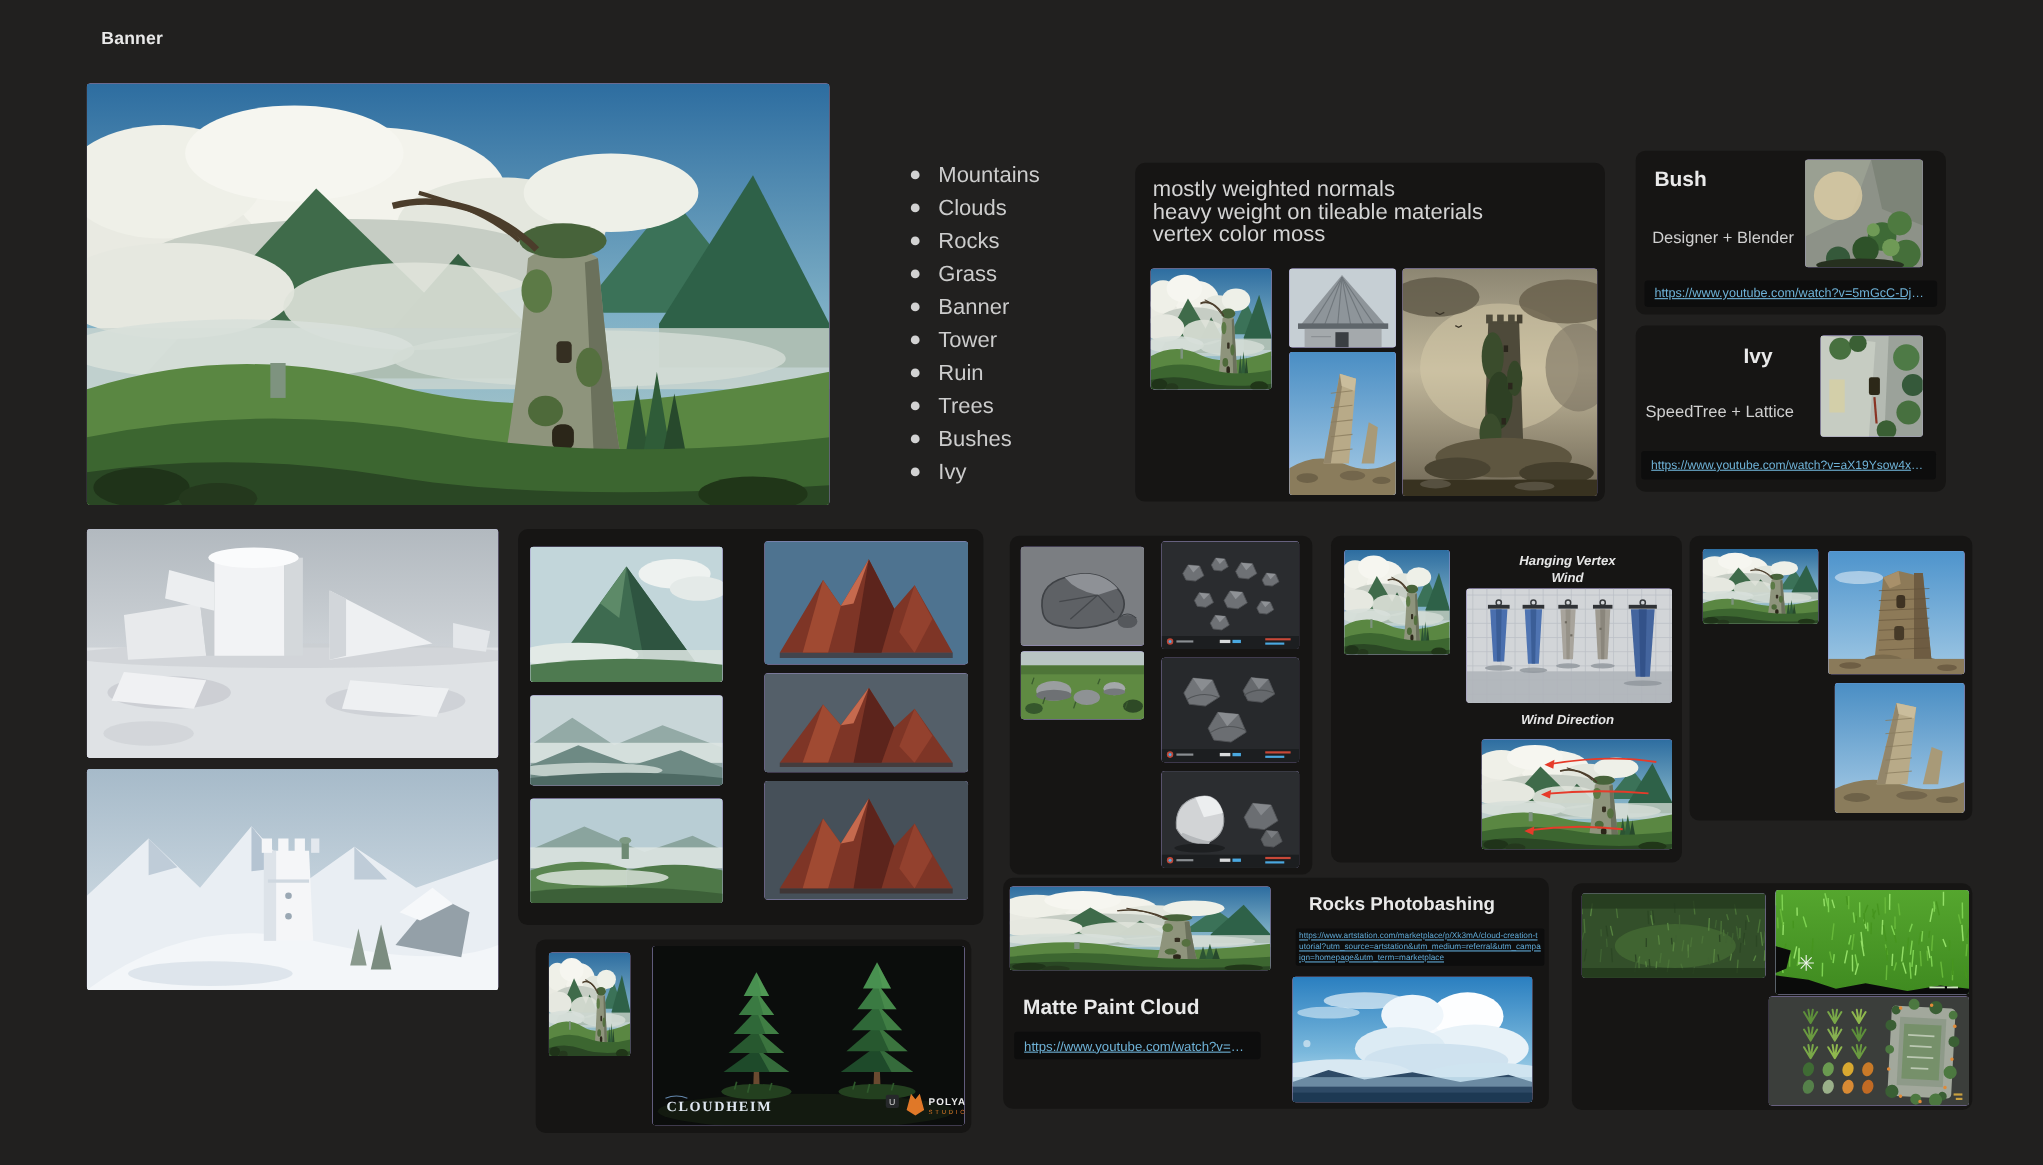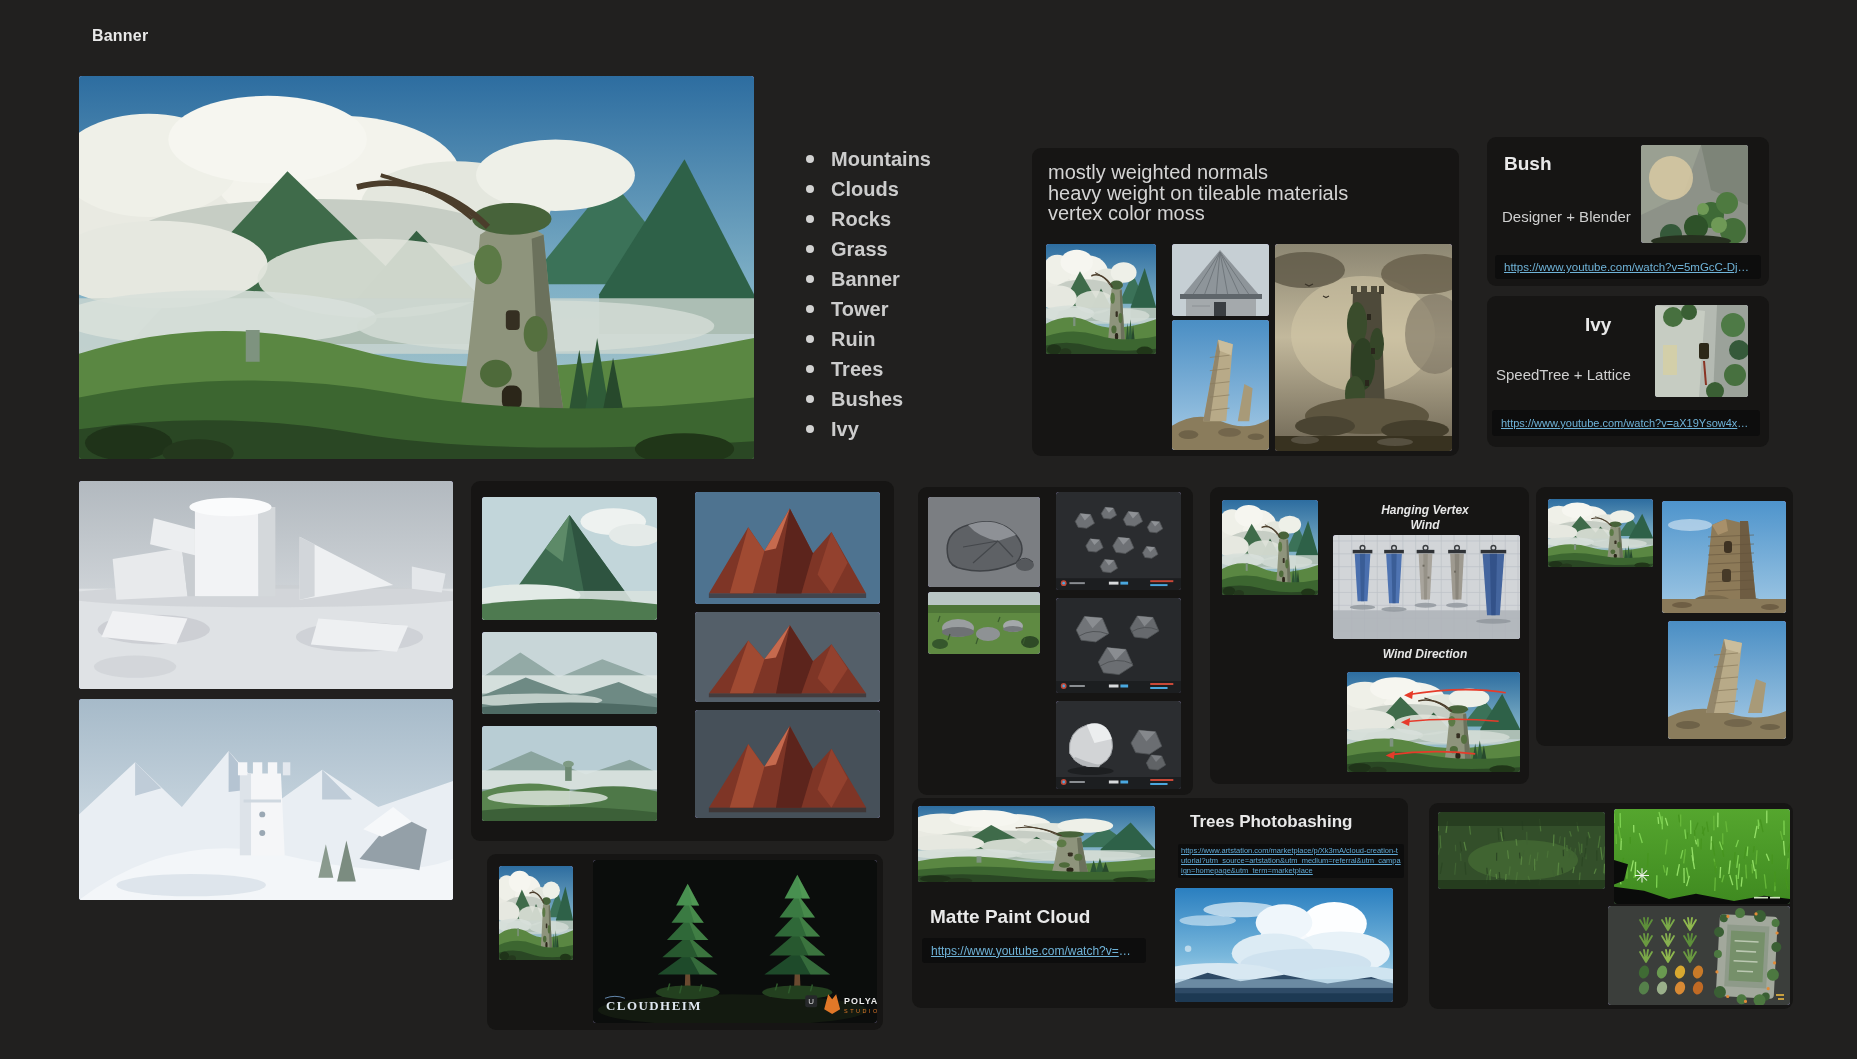--- a/index.html
+++ b/index.html
@@ -69,21 +69,21 @@
         <path d="M255,168 L261,132 L267,168 Z" fill="#2f5c38"></path>
         <path d="M264,168 L269,142 L274,168 Z" fill="#27492c"></path>
         <path d="M0,162 Q80,146 160,160 T340,162 L340,193 L0,193 Z" fill="#3c6630"></path>
         <path d="M0,178 Q70,168 140,180 T340,184 L340,193 L0,193 Z" fill="#2a4724"></path>
         <ellipse cx="25" cy="185" rx="22" ry="9" fill="#1f3319"></ellipse>
         <ellipse cx="60" cy="190" rx="18" ry="7" fill="#24381d"></ellipse>
         <ellipse cx="305" cy="188" rx="25" ry="8" fill="#203618"></ellipse>
       </svg>
     </div>
 
-  <ul class="checklist" style="left:806px;top:144px;font-weight:bold;">
+  <ul class="checklist" style="left:828px;top:144px;">
     <li>
         <span class="dot"></span>
         <span>Mountains</span>
       </li>
     <li>
         <span class="dot"></span>
         <span>Clouds</span>
       </li>
     <li>
         <span class="dot"></span>
@@ -933,21 +933,21 @@
           <path d="M0,178 Q70,168 140,180 T340,184 L340,193 L0,193 Z" fill="#2a4724"></path>
           <ellipse cx="25" cy="185" rx="22" ry="9" fill="#1f3319"></ellipse>
           <ellipse cx="60" cy="190" rx="18" ry="7" fill="#24381d"></ellipse>
           <ellipse cx="305" cy="188" rx="25" ry="8" fill="#203618"></ellipse>
         </svg>
       </div>
     <div class="panel-title" style="left:18px;top:108px;">Matte Paint Cloud</div>
     <div class="linkbar" style="left:10px;top:140px;width:224px;height:25px;">
       <span style="font-size:12px;">https://www.youtube.com/watch?v=3IUudOZ7NY</span>
     </div>
-    <div class="panel-title" style="left:278px;top:14px;font-size:17px;">Trees Photobashing</div>
+    <div class="panel-title" style="left:278px;top:14px;font-size:17px;">Rocks Photobashing</div>
     <div style="position:absolute;left:266px;top:46px;width:226px;height:34px;background:#0d0d0d;border-radius:2px;padding:2px 3px;box-sizing:border-box;">
       <div class="tinylink">https://www.artstation.com/marketplace/p/Xk3mA/cloud-creation-tutorial?utm_source=artstation&amp;utm_medium=referral&amp;utm_campaign=homepage&amp;utm_term=marketplace</div>
     </div>
     <div class="img" style="left:263px;top:90px;width:218px;height:114px;">
         <svg viewBox="0 0 200 105" preserveAspectRatio="none">
           <defs>
             <linearGradient id="c14" x1="0" y1="0" x2="0" y2="1">
               <stop offset="0" stop-color="#2a7fc0"></stop>
               <stop offset=".6" stop-color="#7ab8dc"></stop>
               <stop offset="1" stop-color="#cfe8f4"></stop>

